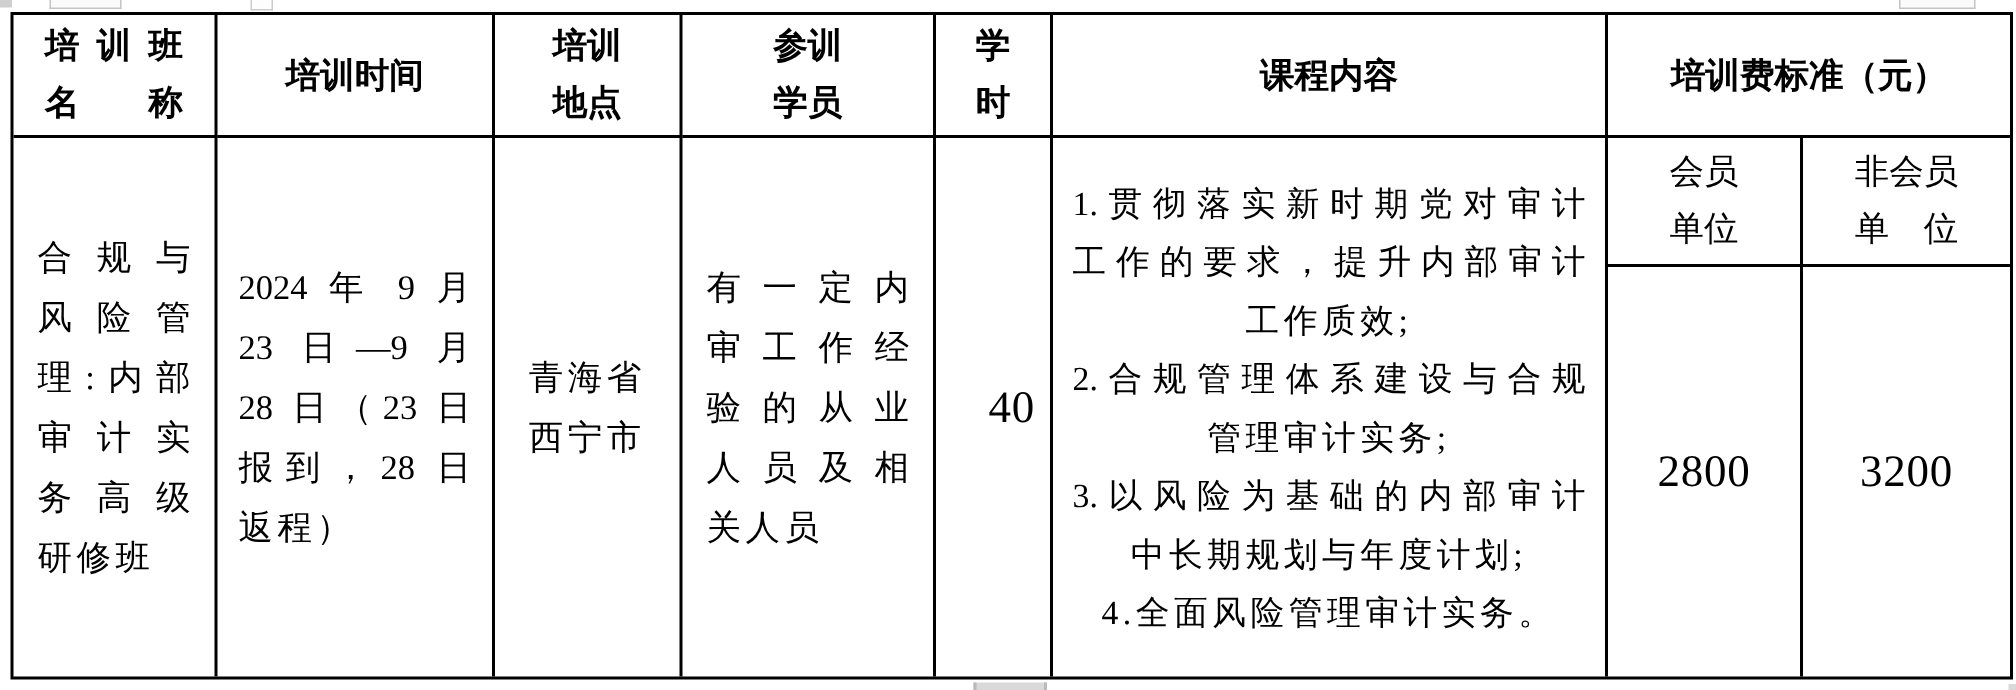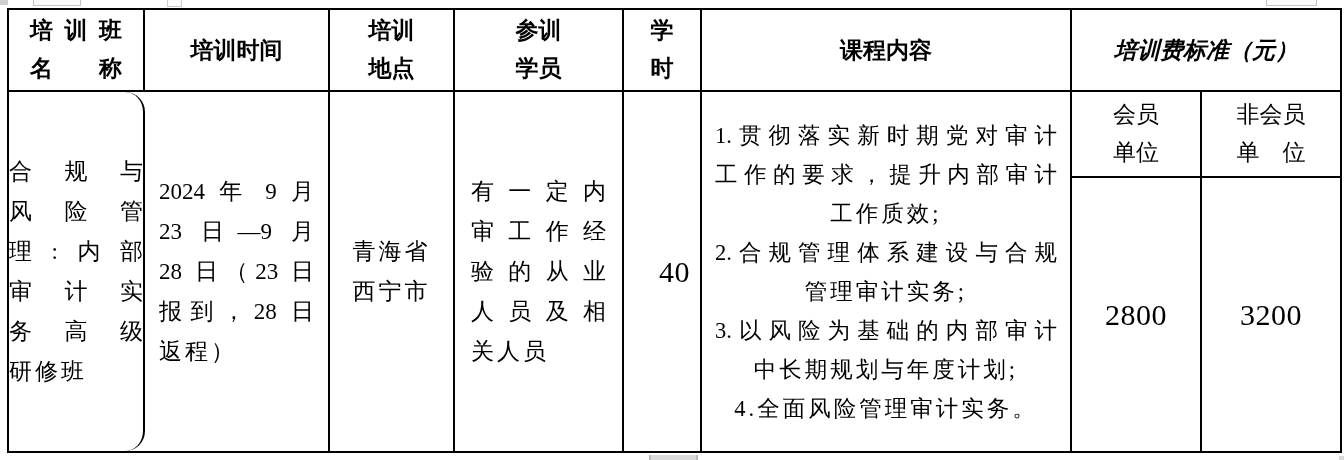--- a/index.html
+++ b/index.html
@@ -41,21 +41,21 @@
   .subhead { align-items: center; font-weight: 400; }
   .subhead .hblk { display: inline-block; }
 
   
   .ln { line-height: 40px; min-height: 40px; letter-spacing: 3px; }
   .ln-just { text-align: justify; text-align-last: justify; letter-spacing: 0; }
   .head .ln, .subhead .ln { line-height: 38px; min-height: 38px; }
 
   
   .cell-lines { align-items: stretch; }
-  .cell-name { padding: 0 0; border-radius: 20px; }
+  .cell-name { padding: 0 16px; }
   .cell-time { padding: 0 14px; }
   .cell-location { text-align: center; }
   .cell-participants { padding: 0 16px; }
   .cell-content { padding: 0 13px; font-size: 22.5px; }
   .cell-content .ln { line-height: 39px; min-height: 39px; text-align: center; }
   .t-center { align-items: center; }
   .num { font-size: 30px; letter-spacing: 0.5px; }
   .num-hours { font-size: 30px; padding-left: 25px; }
 
   
@@ -104,21 +104,21 @@
     </div>
     <div class="cell head">
       <div class="hblk">
           <div class="ln ln-just">学</div>
           <div class="ln ln-just">时</div>
         </div>
     </div>
     <div class="cell head t-center">
       <span>课程内容</span>
     </div>
-    <div class="cell head t-center no-br" style="grid-column: 7 / 9; font-style: italic;">
+    <div class="cell head t-center no-br" style="grid-column: 7 / 9;">
       <span>培训费标准（元）</span>
     </div>
 
     <div class="cell cell-lines cell-name span-body no-bb">
       <div>
           <div class="ln ln-just">合规与</div>
           <div class="ln ln-just">风险管</div>
           <div class="ln ln-just">理:内部</div>
           <div class="ln ln-just">审计实</div>
           <div class="ln ln-just">务高级</div>

